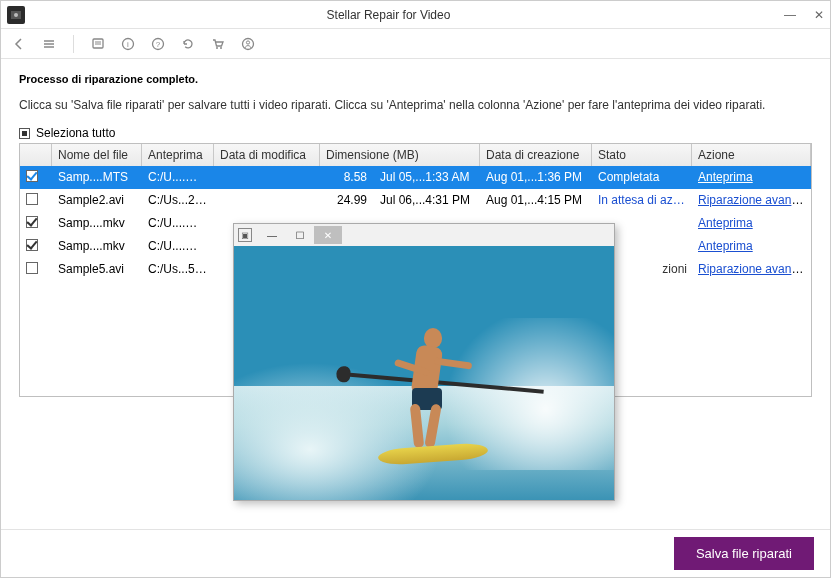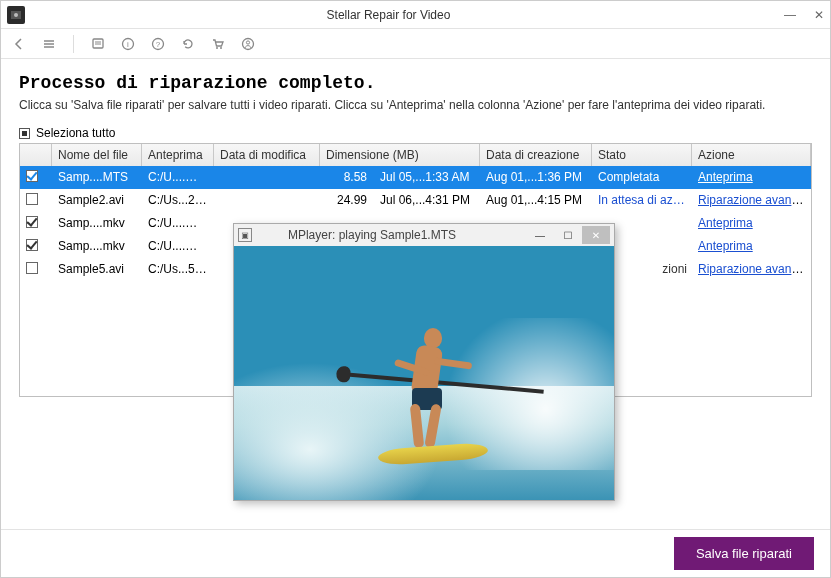--- a/index.html
+++ b/index.html
@@ -10,21 +10,21 @@
 .titlebar .logo svg { width:12px; height:12px; }
 .titlebar-title { flex: 1; text-align: center; font-size: 12px; color: #333; margin-left:-40px; }
 .winbtns { display: flex; gap: 18px; color: #666; font-size: 12px; }
 .winbtns span { cursor: pointer; }
 
 .toolbar { height: 30px; display: flex; align-items: center; padding: 0 8px; gap: 10px; border-bottom: 1px solid #e3e3e3; color: #777; }
 .toolbar .tb { display:inline-flex; align-items:center; justify-content:center; width:20px; height:20px; }
 .toolbar .sep { width:1px; height:18px; background:#ddd; margin:0 4px; }
 
 .content { padding: 14px 18px 10px 18px; }
-.heading { font-size: 18px; font-weight: 600; margin-bottom: 4px; font-family: Liberation Mono, monospace; }
+.heading { font-size: 11px; font-weight: 600; margin-bottom: 12px; }
 .subtext { font-size: 12px; color: #333; line-height: 1.45; margin-bottom: 12px; }
 
 .select-all { display:flex; align-items:center; gap:6px; font-size:12px; margin-bottom:3px; }
 .select-all .sq { width:11px; height:11px; border:1px solid #555; display:flex; align-items:center; justify-content:center; }
 .select-all .sq::after { content:""; width:5px; height:5px; background:#333; }
 
 .grid { border:1px solid #bfbfbf; }
 .grid-head { display:flex; background: linear-gradient(#f7f7f7,#eaeaea); font-size:12px; }
 .grid-head .th { border-right:1px solid #c8c8c8; padding:4px 6px; color:#333; }
 .c-chk { width:32px; flex:0 0 32px; }
@@ -221,21 +221,20 @@
           <div class="td c-stat status-wait-vis" style="text-align:right;padding-right:4px;">zioni</div>
           <div class="td c-act"><span class="link">Riparazione avanzata</span></div>
         </div>
       </div>
   </div>
 </div>
 
 <div class="mplayer">
   <div class="mplayer-bar">
     <span class="mplayer-icon">▣</span>
-    <span class="mplayer-title">MPlayer: playing Sample1.MTS</span>
     <span class="mplayer-controls">
       <span>—</span>
       <span>☐</span>
       <span class="close">✕</span>
     </span>
   </div>
   <div class="mplayer-video">
     <div class="sea"></div>
     <div class="spray"></div>
     <div class="man">

